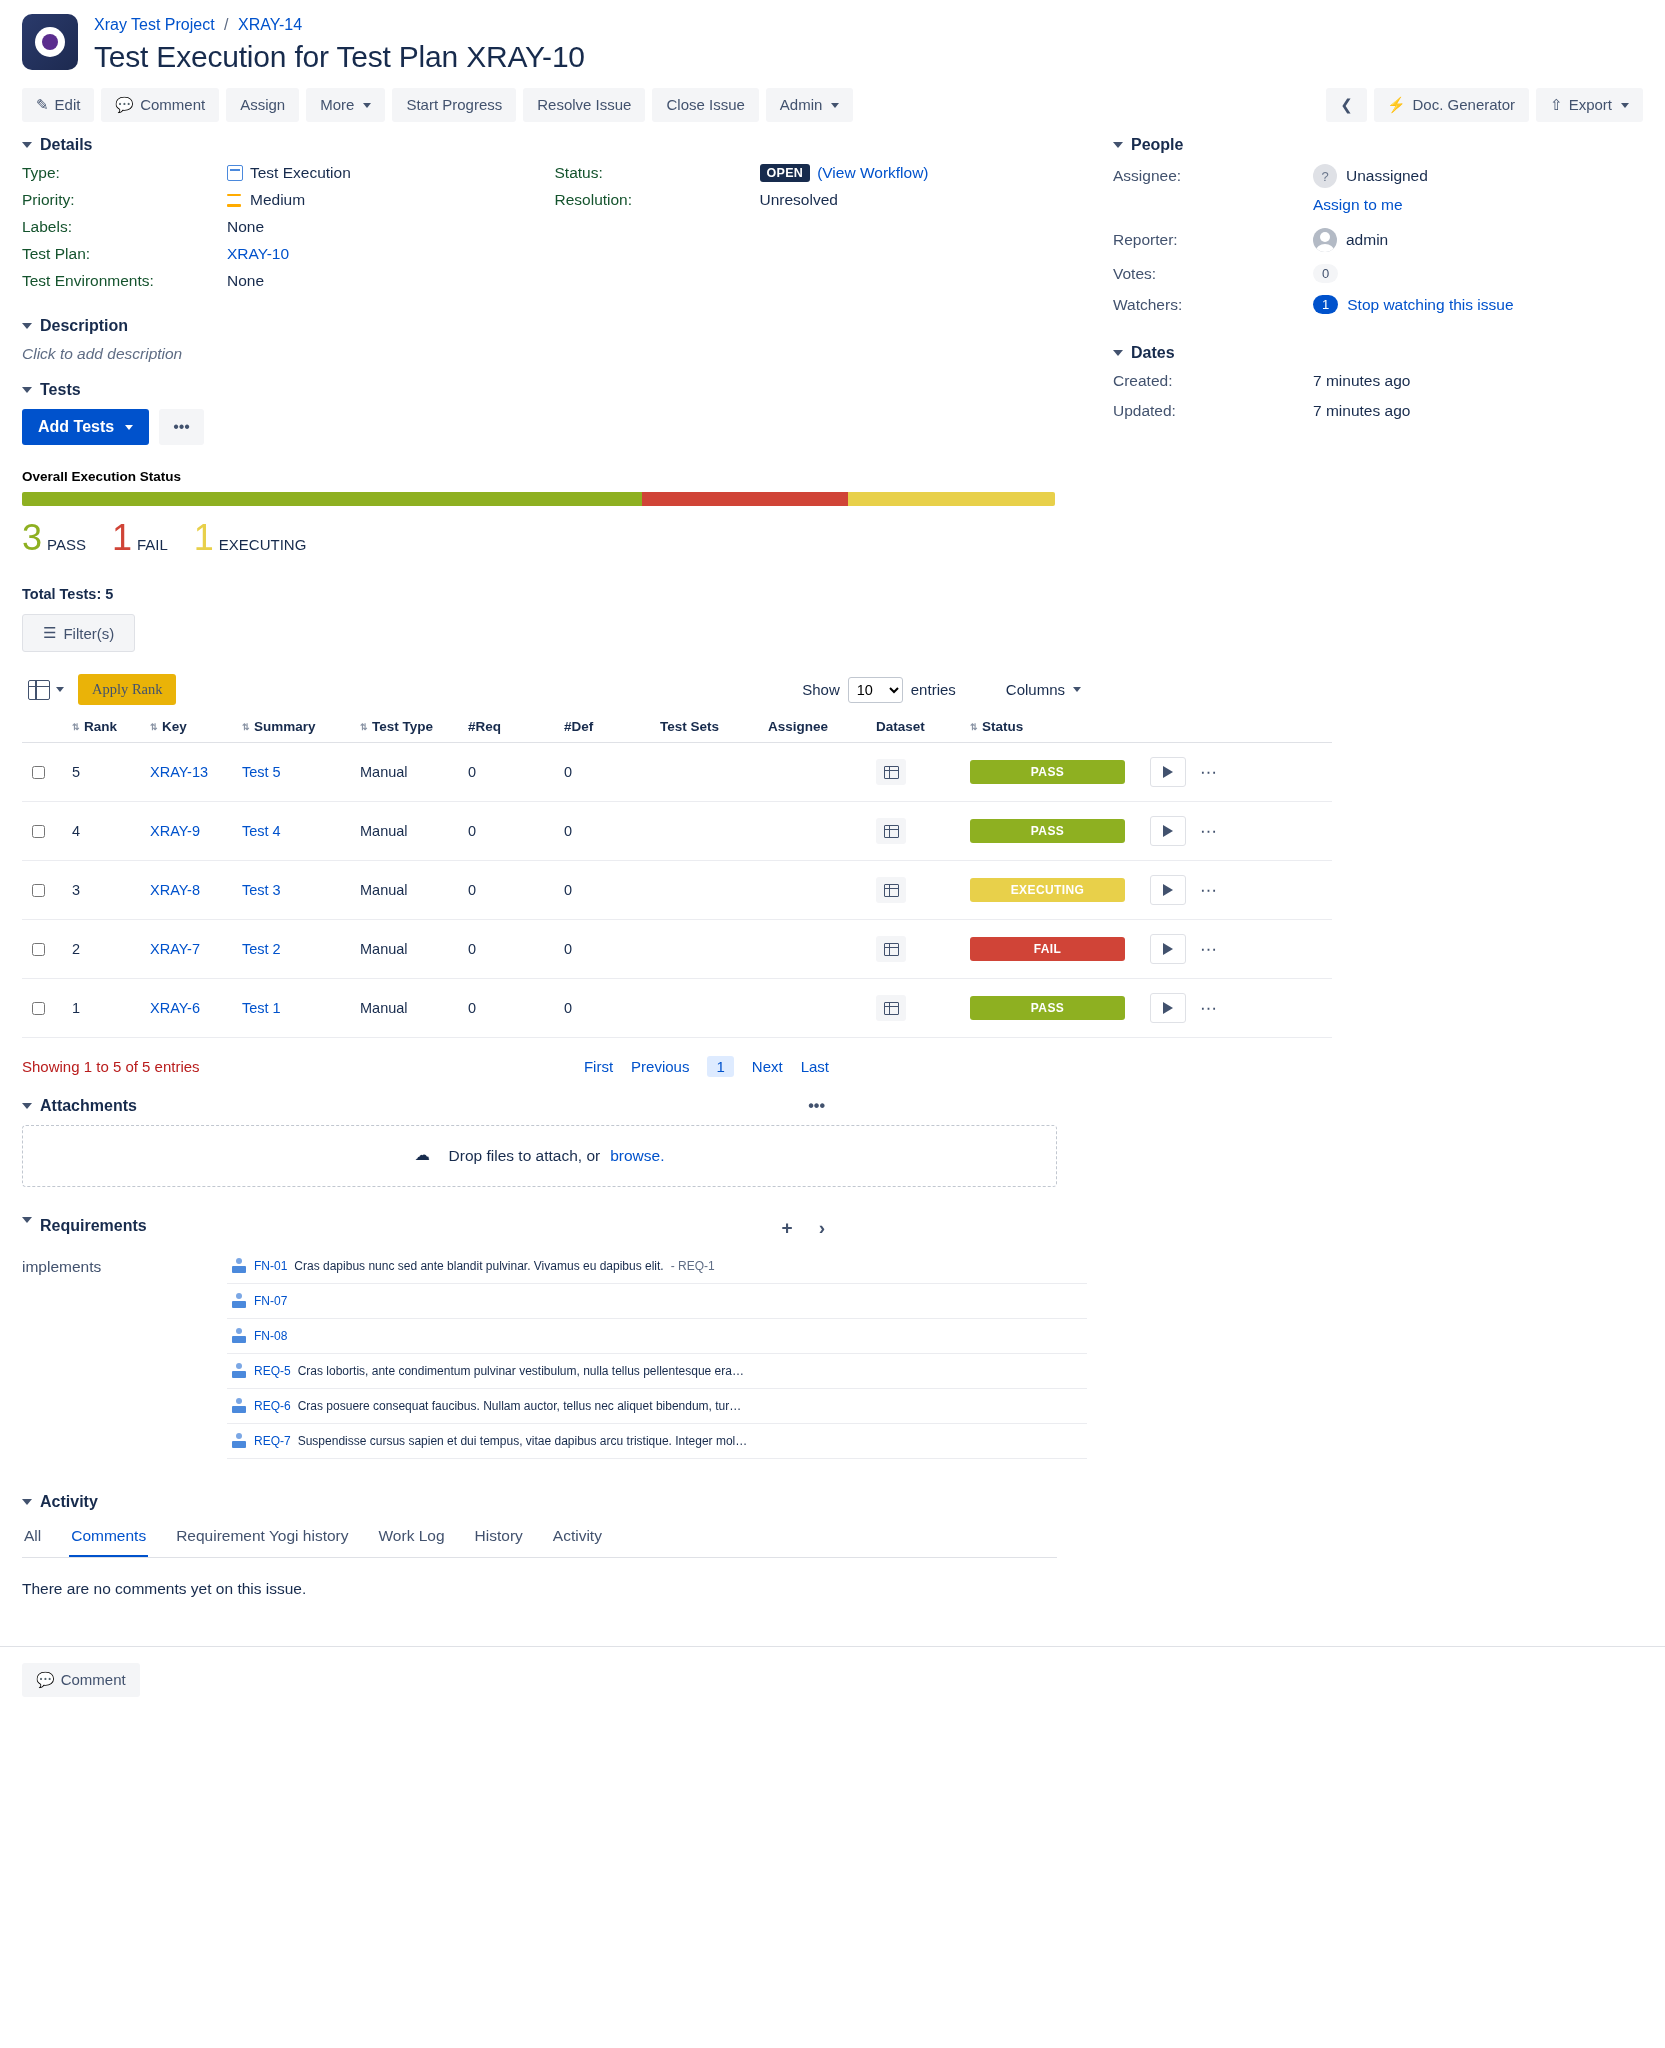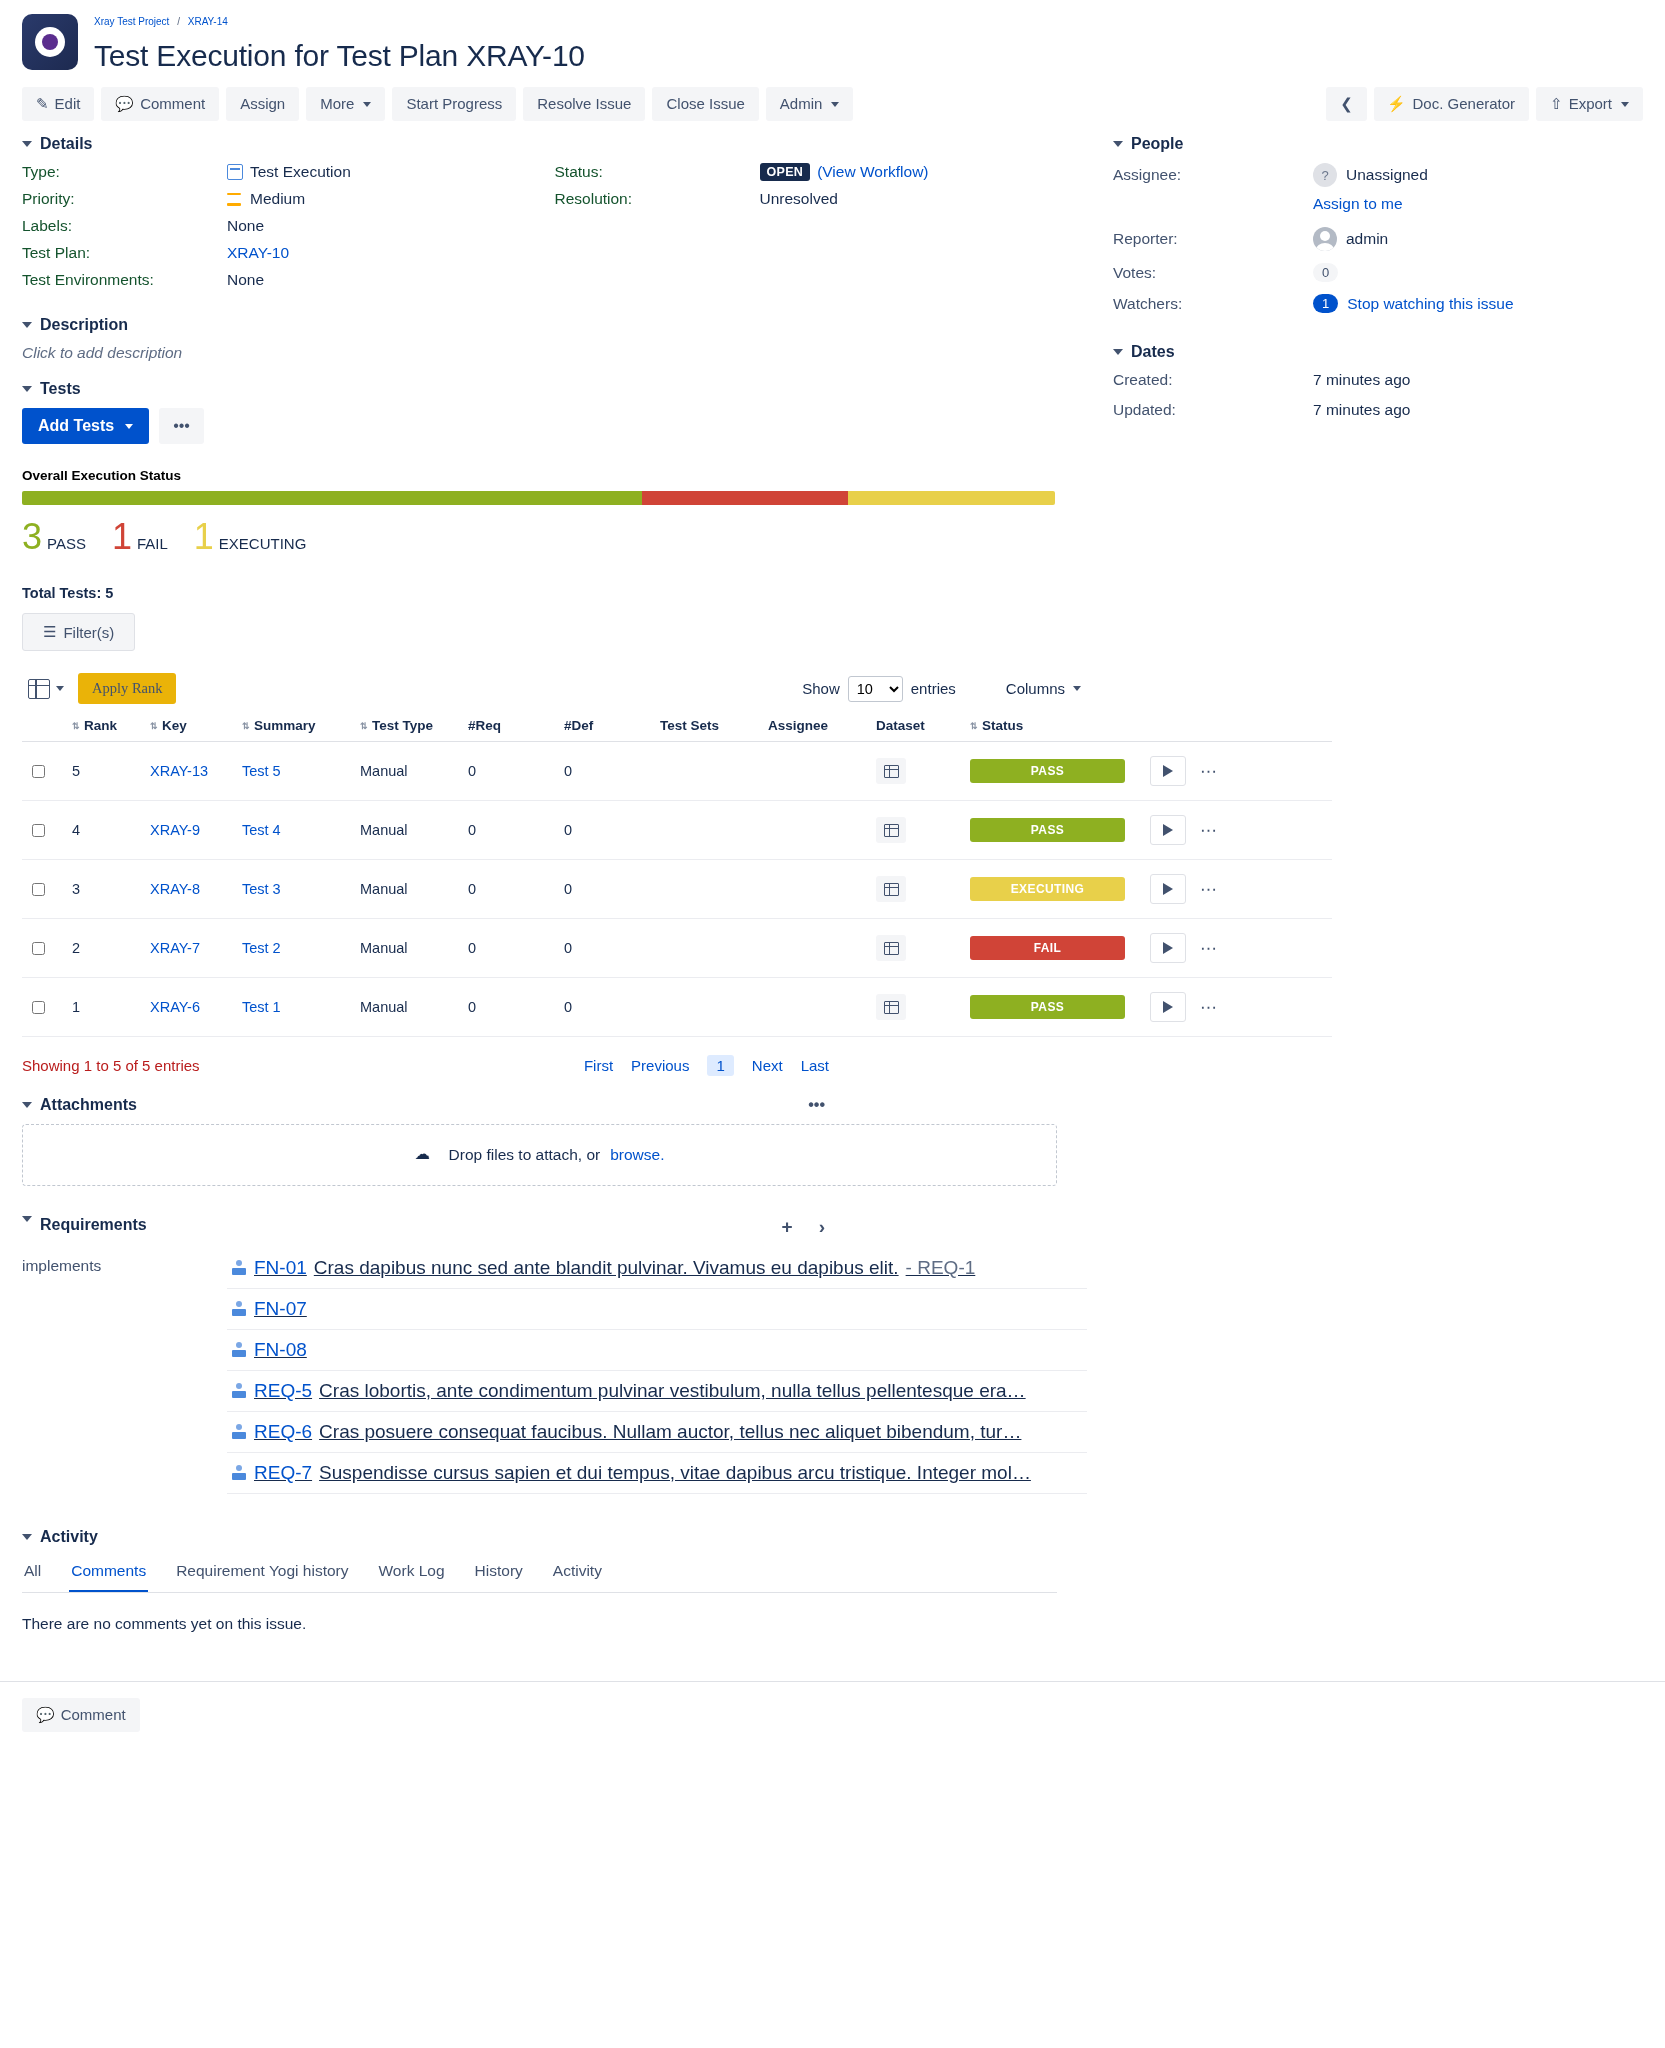--- a/index.html
+++ b/index.html
@@ -27,21 +27,21 @@
   .app-logo .bug {
     width: 30px; height: 30px; border-radius: 50%;
     background: #fff; position: relative;
     display: flex; align-items: center; justify-content: center;
   }
   .app-logo .bug:before {
     content: ""; width: 16px; height: 16px; border-radius: 50%;
     background: #5b2d8e; display: block;
   }
   .hdr-text { padding-top: 2px; }
-  .breadcrumb { font-size: 10px; color: #5e6c84; margin-bottom: 12px; }
+  .breadcrumb { font-size: 16px; color: #5e6c84; margin-bottom: 6px; }
   .breadcrumb .sep { color: #5e6c84; margin: 0 5px; }
   h1.issue-title {
     font-size: 30px; line-height: 34px; font-weight: 500;
     margin: 0; color: #172b4d; letter-spacing: -0.2px;
   }
 
   
   .toolbar {
     display: flex; align-items: center;
     padding: 14px 22px 0 22px;
@@ -216,23 +216,23 @@
   }
   .cloud-ico { width: 24px; height: 20px; position: relative; display:inline-block; }
 
   
   .req-head { display: flex; align-items: flex-start; }
   .req-actions { margin-left: auto; display: flex; gap: 26px; padding-right: 262px; color: #42526e; font-size: 19px; }
   .req-body { display: flex; }
   .req-label { width: 205px; font-size: 15.5px; color: #42526e; padding-top: 9px; }
   .req-list { flex: 1 1 auto; max-width: 1035px; }
   .req-item {
-    display: flex; align-items: center; gap: 7px; font-size: 19px;
+    display: flex; align-items: center; gap: 7px; font-size: 12px;
     padding: 9px 4px; border-bottom: 1px solid #ebecf0; color: #172b4d;
-    white-space: nowrap; overflow: hidden; text-decoration: underline;
+    white-space: nowrap; overflow: hidden;
   }
   .req-ico {
     width: 16px; height: 16px; flex: 0 0 auto; position: relative; display: inline-block;
   }
   .req-ico:before {
     content:""; position:absolute; left:1px; top:8px; width:14px; height:7px;
     background:#4b89dc; border-radius:1px;
   }
   .req-ico:after {
     content:""; position:absolute; left:5px; top:0px; width:6px; height:6px;

